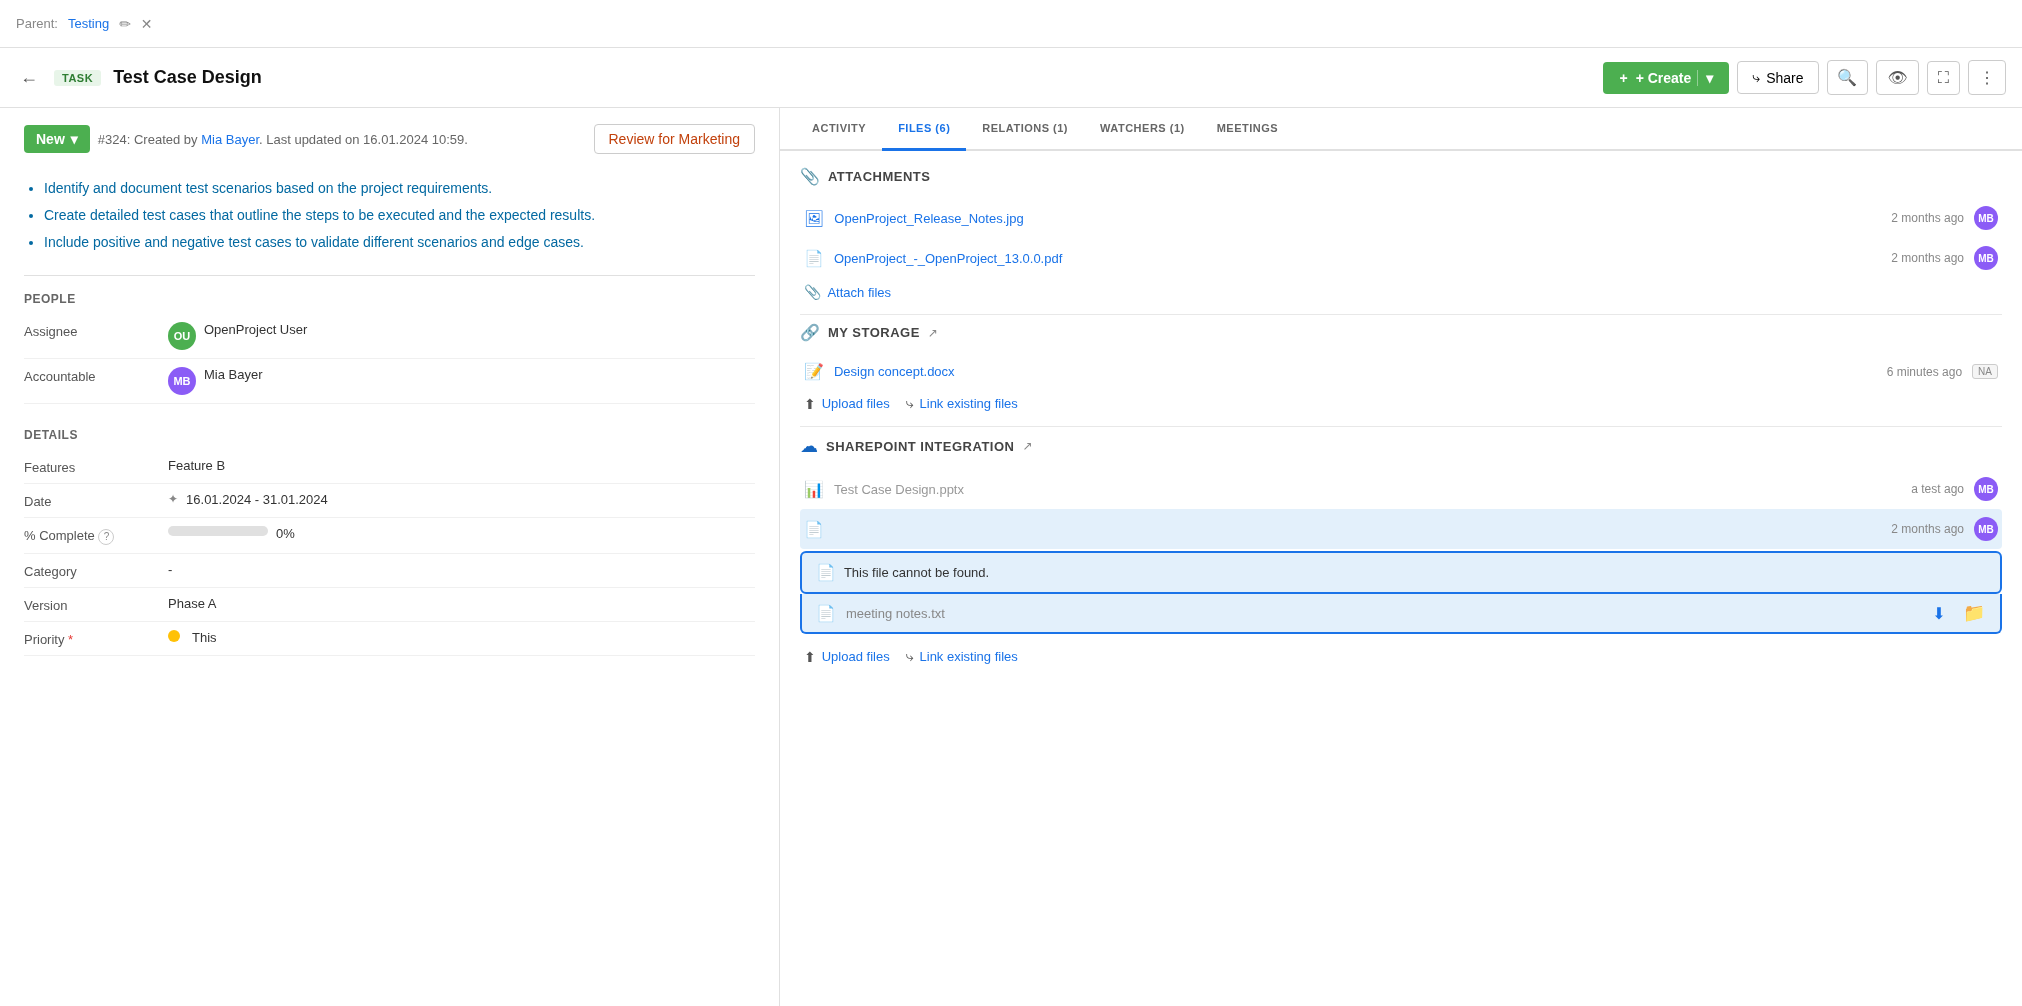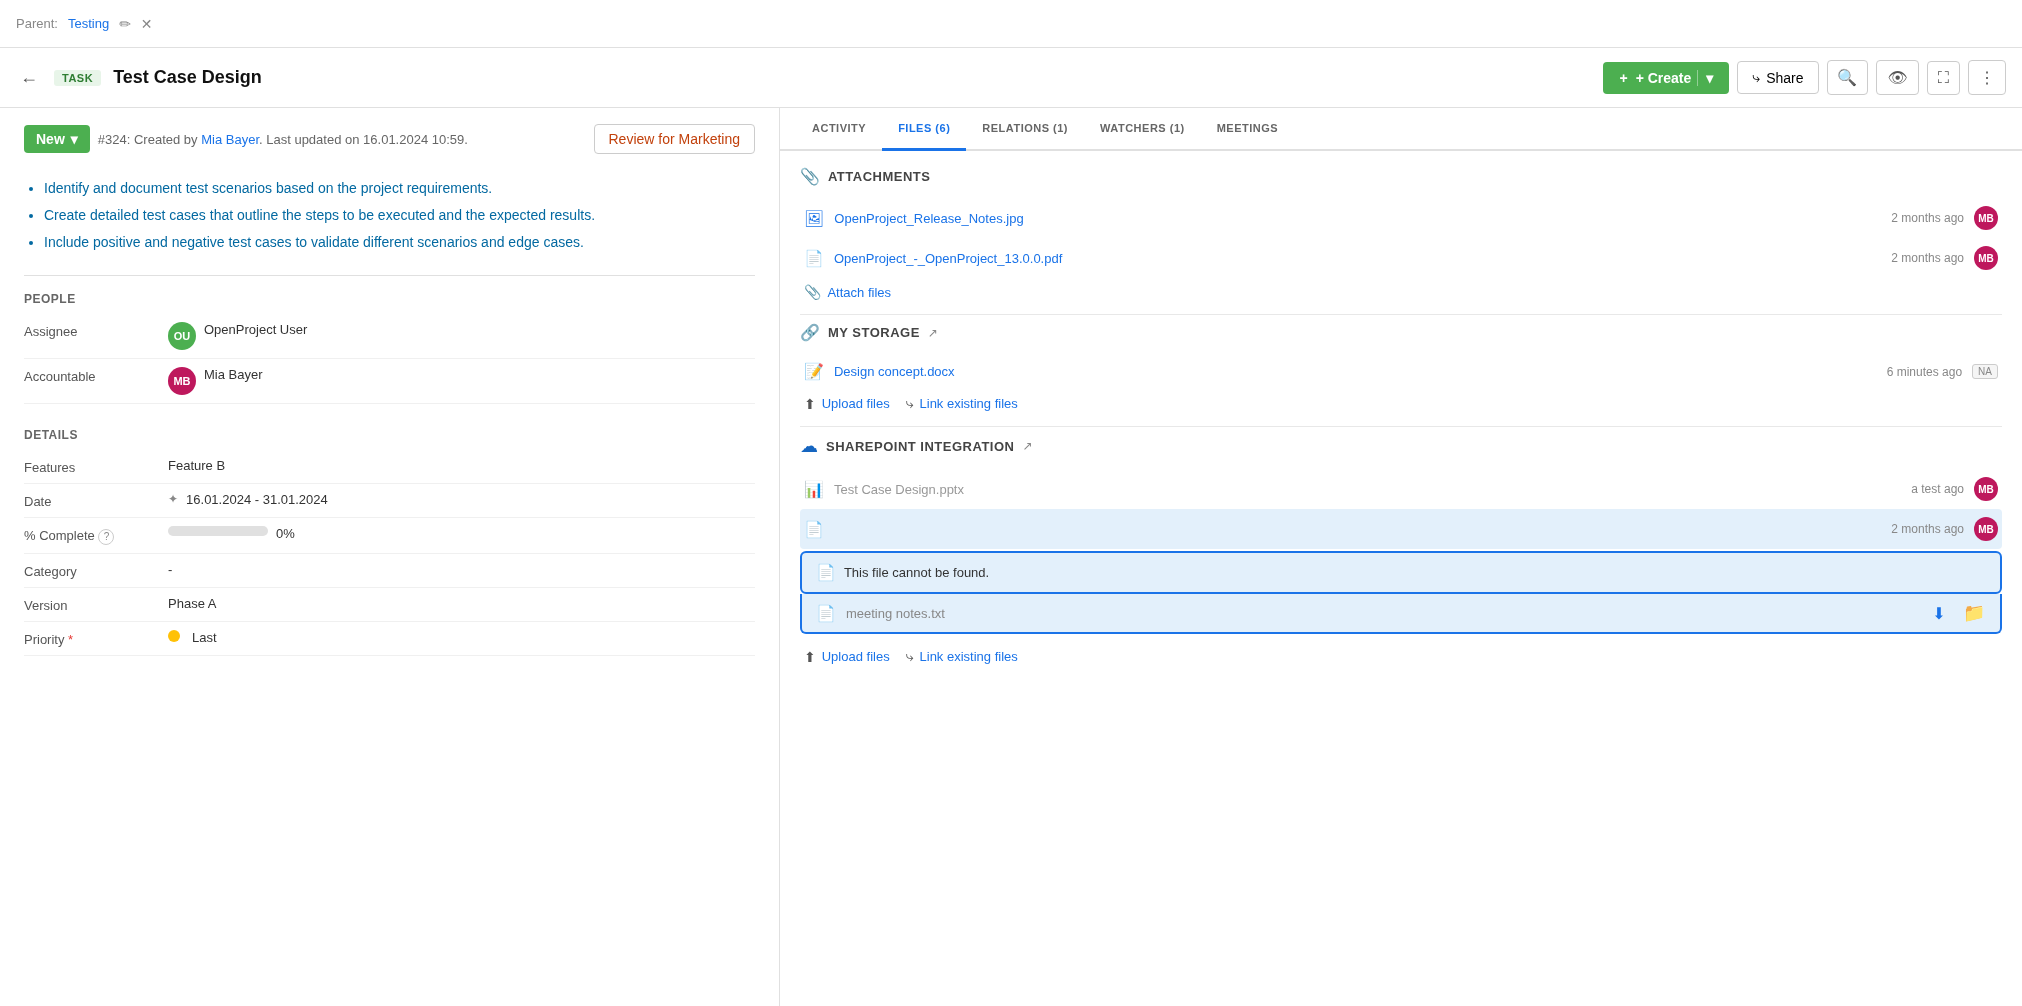--- a/index.html
+++ b/index.html
@@ -27,21 +27,21 @@
     .description { padding: 8px 0 16px 0; border-bottom: 1px solid #e0e0e0; }
     .description ul { list-style: disc; padding-left: 20px; }
     .description li { margin-bottom: 6px; line-height: 1.5; color: #0369a1; }
 
     .section-title { font-size: 12px; font-weight: 700; color: #666; text-transform: uppercase; letter-spacing: 0.5px; padding: 16px 0 8px 0; }
     .field-row { display: flex; align-items: flex-start; padding: 8px 0; gap: 24px; border-bottom: 1px solid #f0f0f0; }
     .field-label { font-size: 13px; color: #555; width: 120px; flex-shrink: 0; padding-top: 2px; }
     .field-value { font-size: 13px; color: #333; flex: 1; display: flex; align-items: flex-start; gap: 8px; }
     .avatar { width: 28px; height: 28px; border-radius: 50%; display: flex; align-items: center; justify-content: center; font-size: 11px; font-weight: 700; color: #fff; flex-shrink: 0; }
     .avatar-green { background: #4caf50; }
-    .avatar-purple { background: #be185d; }
+    .avatar-purple { background: #8b5cf6; }
     .avatar-small { width: 24px; height: 24px; font-size: 10px; }
     .priority-dot { width: 12px; height: 12px; border-radius: 50%; background: #ffc107; display: inline-block; margin-right: 4px; }
     .progress-bar-bg { width: 100px; height: 10px; background: #e0e0e0; border-radius: 5px; overflow: hidden; }
     .progress-bar-fill { height: 100%; width: 0%; background: #4caf50; }
 
     .right-panel { flex: 1; overflow-y: auto; padding: 0; }
     .tabs { display: flex; border-bottom: 2px solid #e0e0e0; padding: 0 16px; }
     .tab { padding: 14px 16px; font-size: 11px; font-weight: 600; color: #666; cursor: pointer; border-bottom: 3px solid transparent; margin-bottom: -2px; text-transform: uppercase; letter-spacing: 0.5px; white-space: nowrap; }
     .tab.active { color: #1a73e8; border-bottom-color: #1a73e8; }
 
@@ -197,21 +197,21 @@
         <span>Phase A</span>
       </div>
     </div>
     <div class="field-row">
       <span class="field-label">
         <span>Priority</span>
         <span style="color:#e53935;"> *</span>
       </span>
       <div class="field-value">
         <span class="priority-dot"></span>
-        <span>Last</span>
+        <span>This</span>
       </div>
     </div>
   </div>
 
   <div class="right-panel">
 
     <div class="tabs">
       <div class="tab">ACTIVITY</div>
       <div class="tab active">FILES (6)</div>
       <div class="tab">RELATIONS (1)</div>

